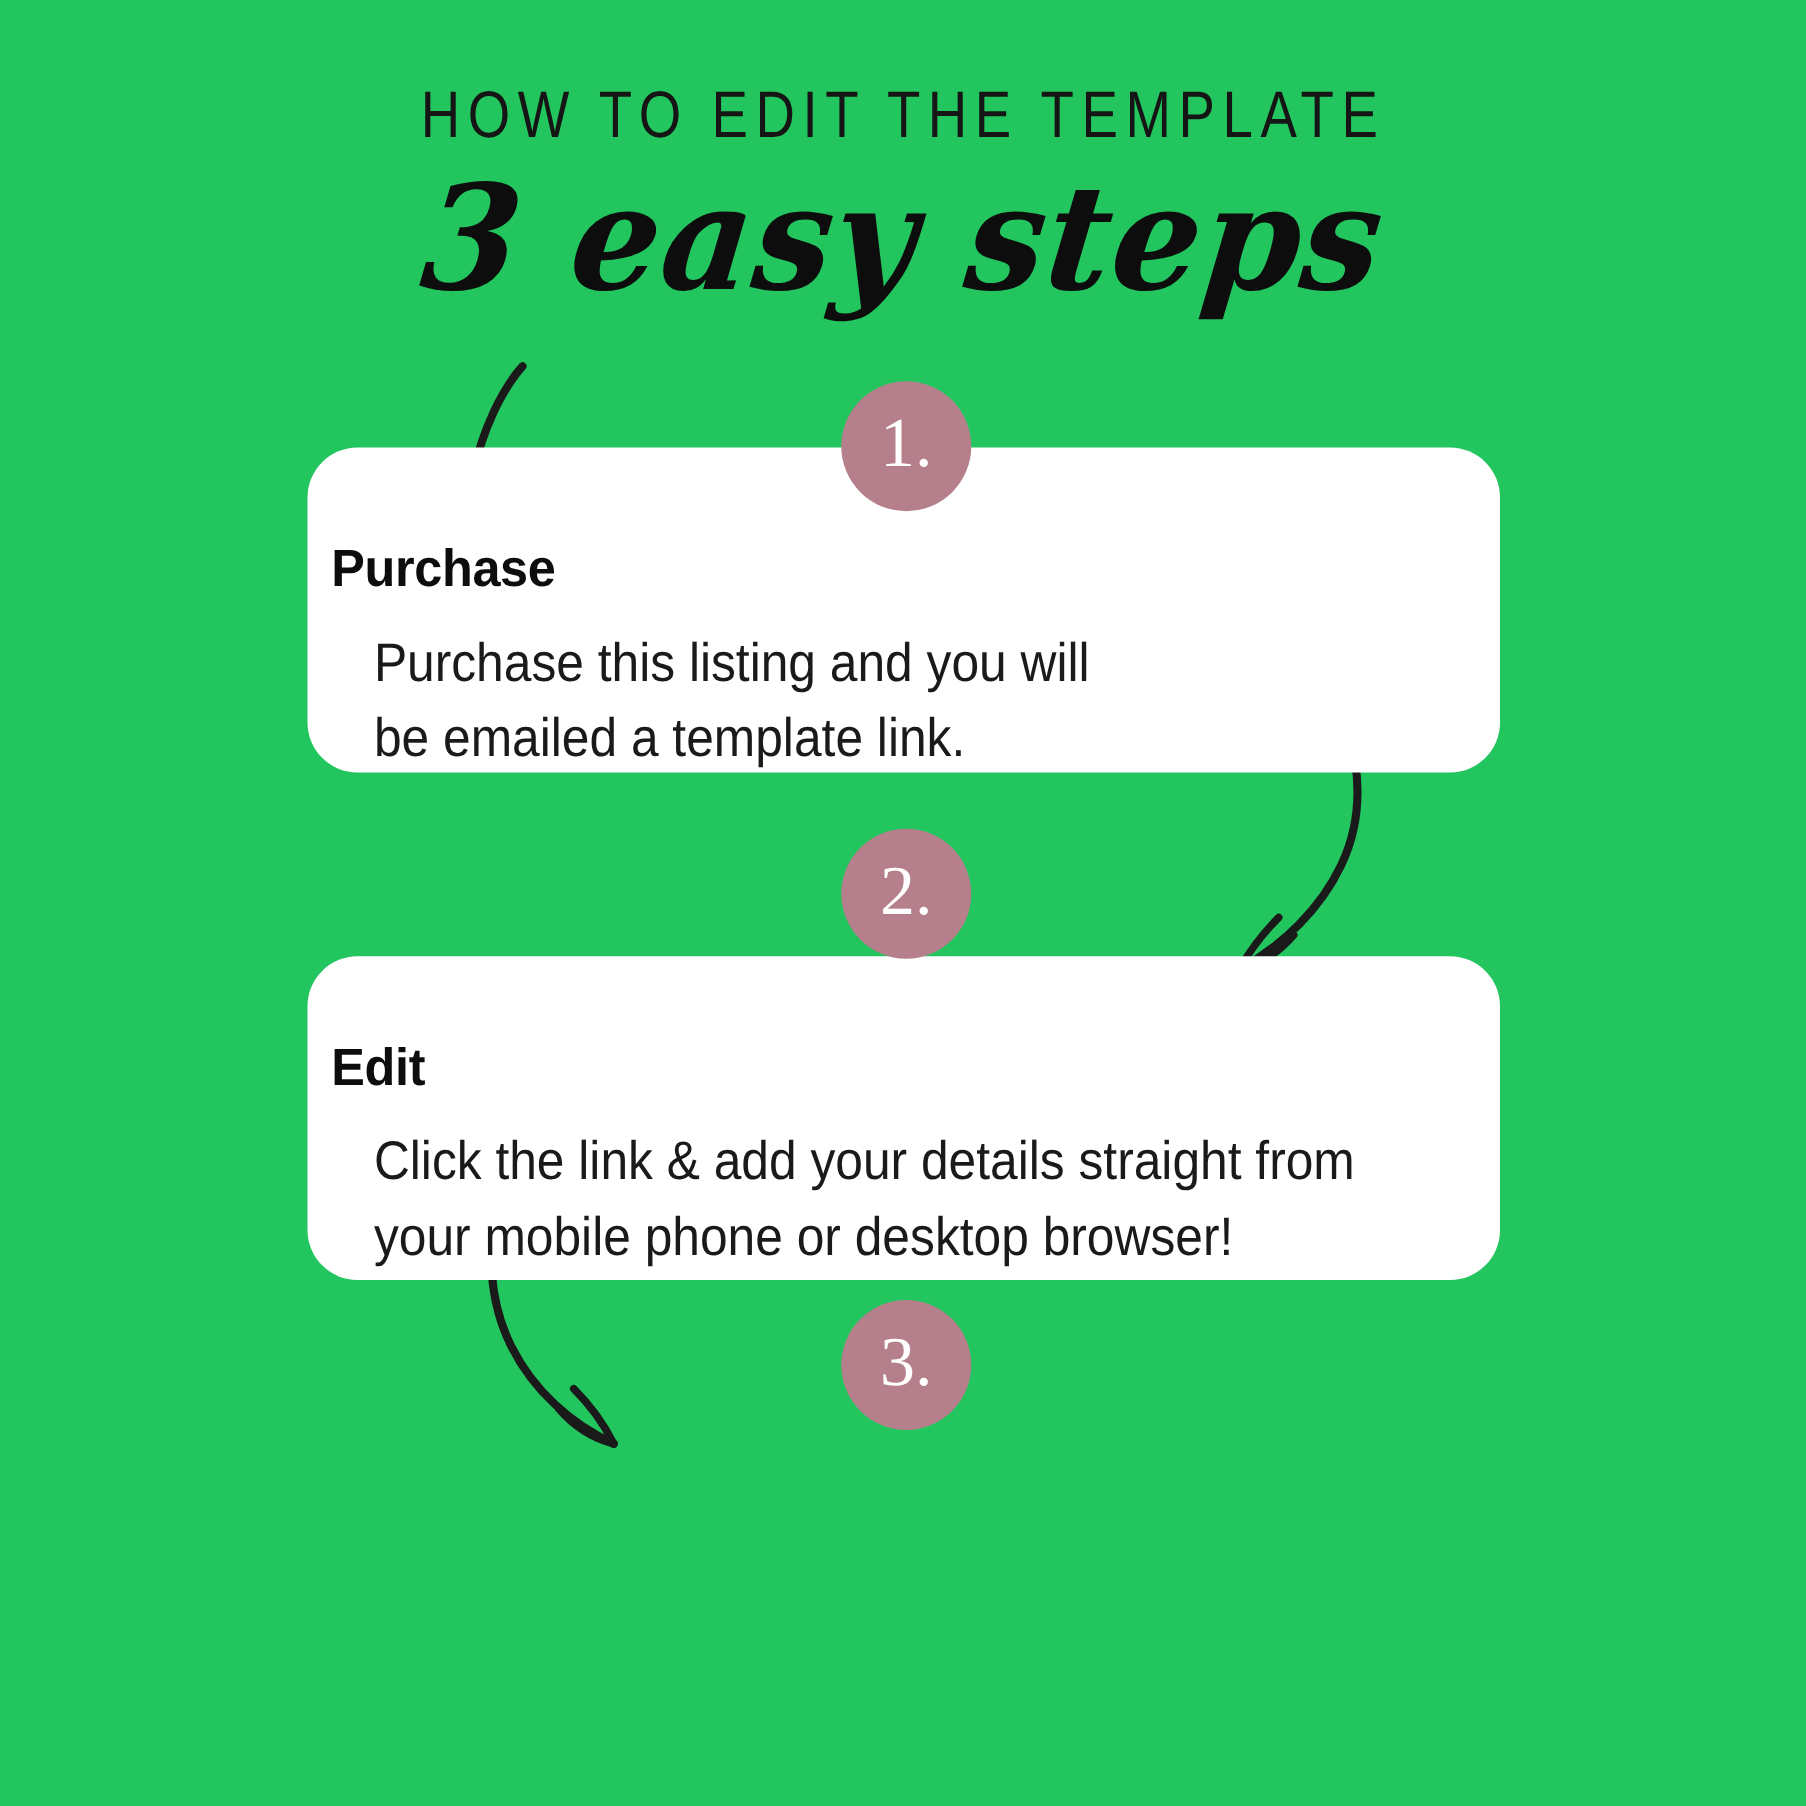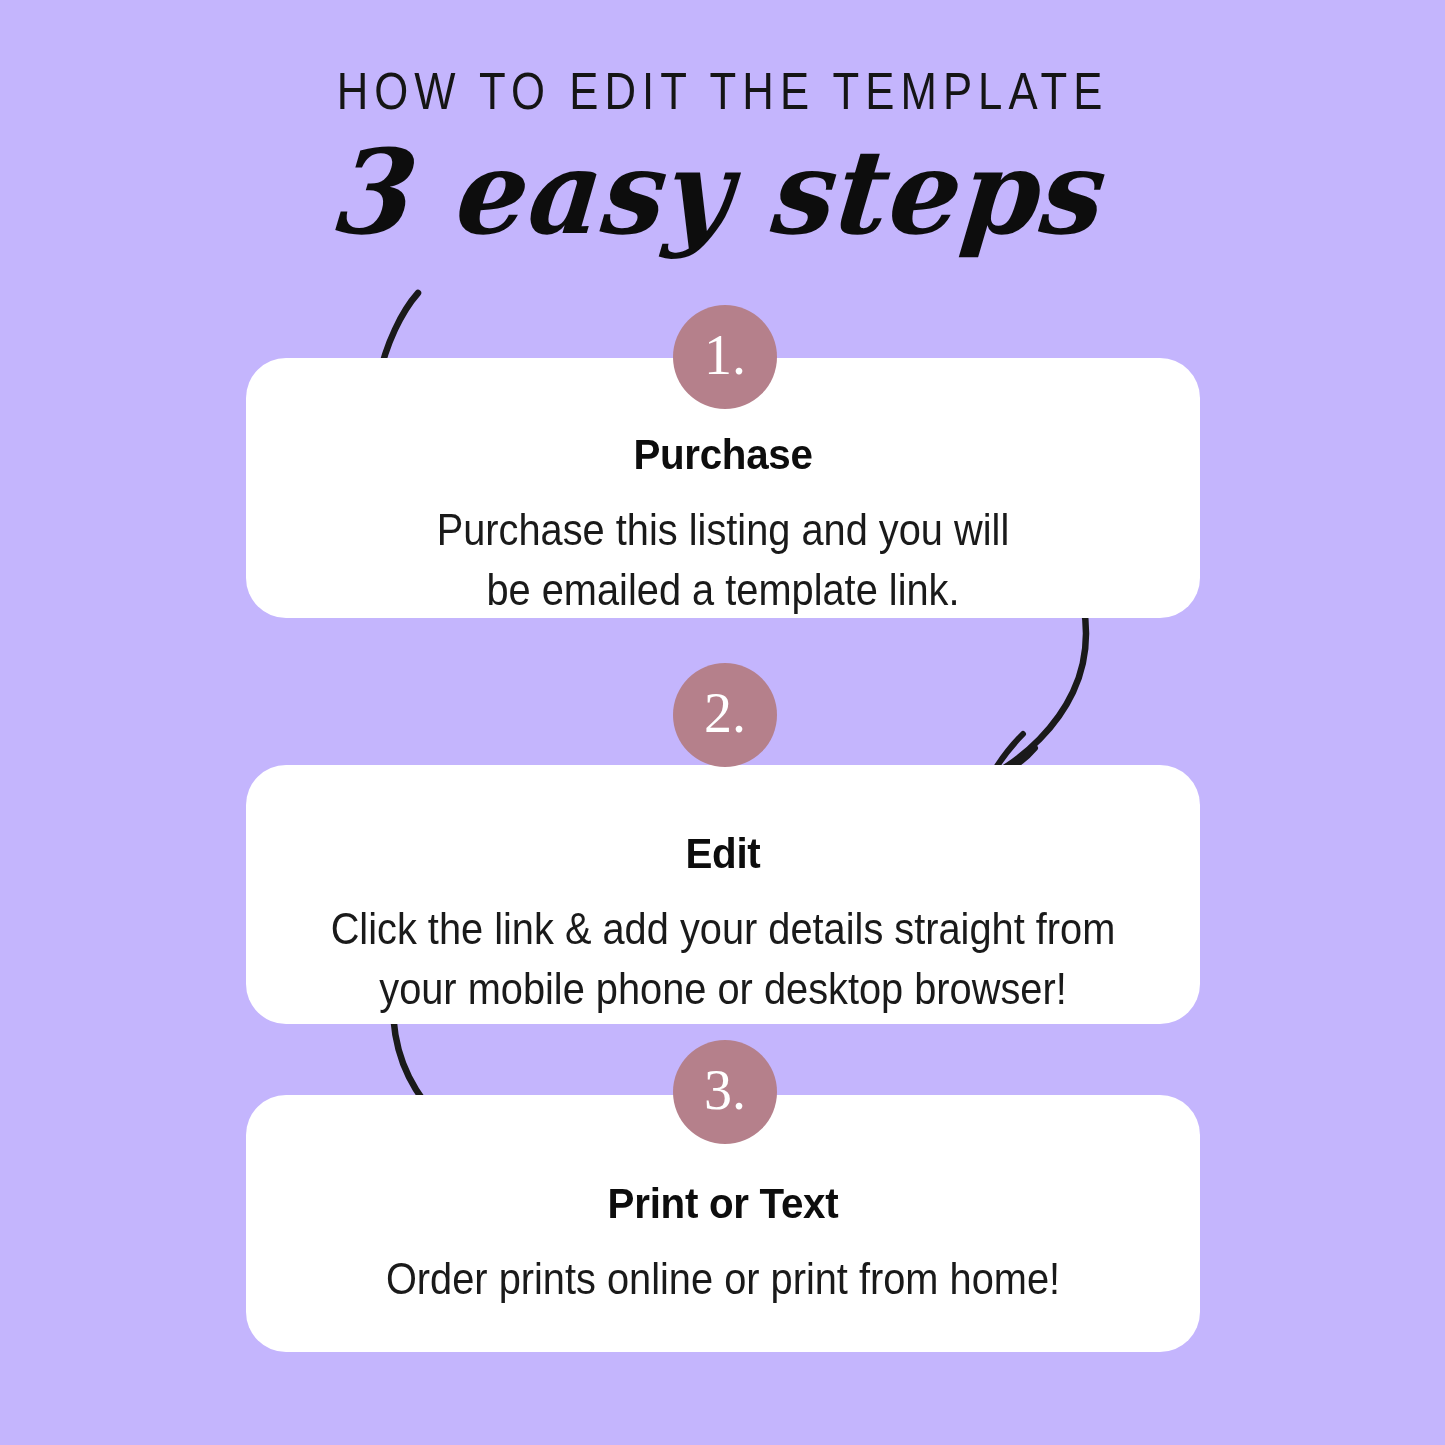--- a/index.html
+++ b/index.html
@@ -11,21 +11,21 @@
     height: 1445px;
     background: #f4d0d5;
     font-family: "Liberation Sans", sans-serif;
     overflow: hidden;
   }
 
   #page {
     position: relative;
     width: 1445px;
     height: 1445px;
-    background: #c4b5fd;
+    background: #22c55e;
   }
 
   
   .header-block {
     position: absolute;
     top: 0;
     left: 0;
     width: 1445px;
     text-align: center;
   }
@@ -74,21 +74,21 @@
   }
 
   #card-1 { top: 358px;  height: 260px; }
   #card-2 { top: 726px;  height: 259px; margin-top: 39px; }
   #card-3 { top: 1095px; height: 257px; }
 
   .card-inner {
     position: absolute;
     left: 0;
     width: 954px;
-    text-align: center;
+    text-align: left;
   }
 
   #card-1 .card-inner { top: 76px; }
   #card-2 .card-inner { top: 68px; }
   #card-3 .card-inner { top: 88px; }
 
   .step-title {
     font-family: "Liberation Sans Narrow", "Liberation Sans", sans-serif;
     font-size: 42px;
     font-weight: 700;
@@ -186,26 +186,18 @@
   <div class="card" id="card-2">
     <div class="card-inner">
       <div class="step-title">Edit</div>
       <div class="step-body">
         <span class="line">Click the link &amp; add your details straight from</span>
         <span class="line">your mobile phone or desktop browser!</span>
       </div>
     </div>
   </div>
 
-  <div class="card" id="card-3">
-    <div class="card-inner">
-      <div class="step-title">Print or Text</div>
-      <div class="step-body">
-        <span class="line">Order prints online or print from home!</span>
-      </div>
-    </div>
-  </div>
 
   <div class="badge" id="badge-1">1.</div>
   <div class="badge" id="badge-2">2.</div>
   <div class="badge" id="badge-3">3.</div>
 
 </div>
 
 </body></html>

